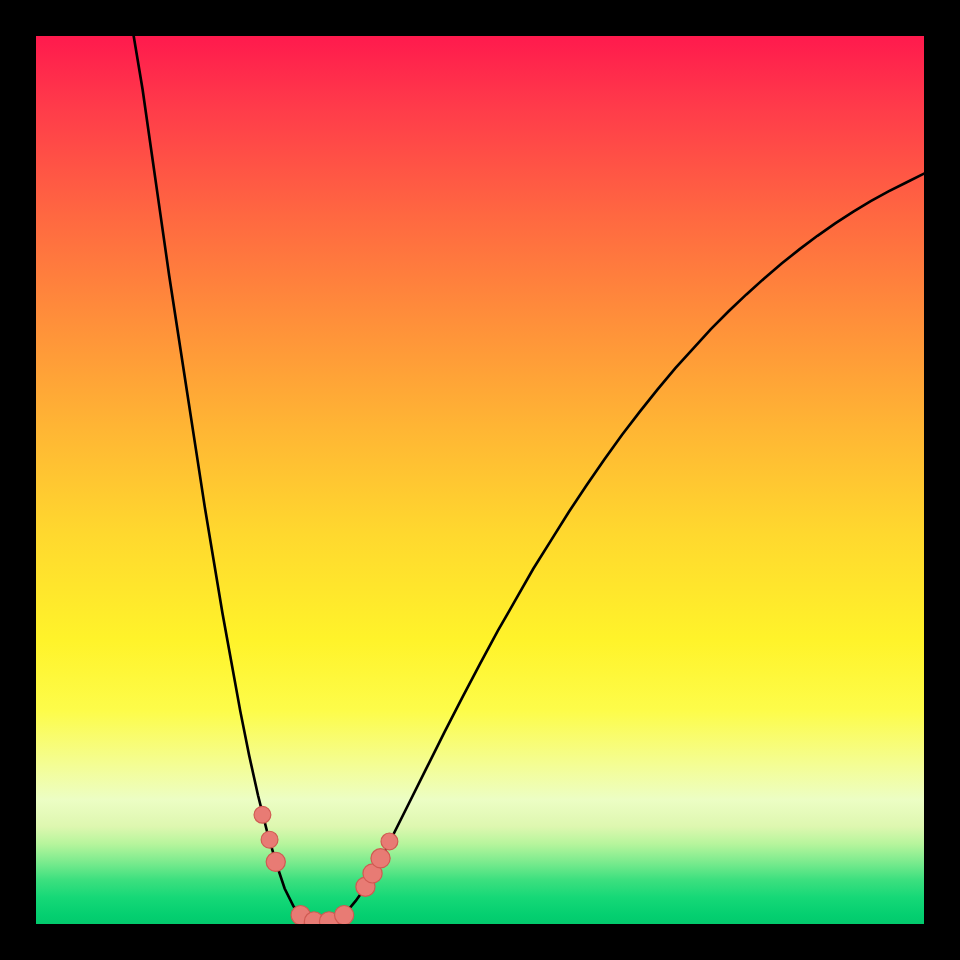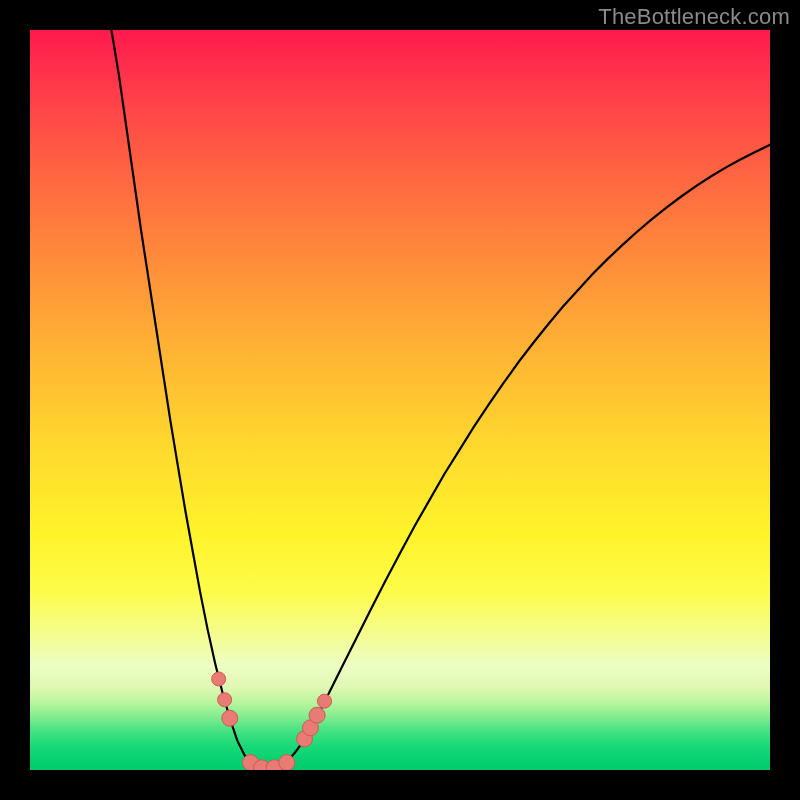--- a/index.html
+++ b/index.html
@@ -63,21 +63,20 @@
     top: 0;
     width: 100%;
     height: 100%;
     pointer-events: none;
   }
 </style>
 </head>
 <body>
 
 <div class="frame">
-  <div class="watermark">TheBottleneck.com</div>
 
   <div class="plot">
     <svg class="curve" viewBox="0 0 740 740" preserveAspectRatio="none">
       <path id="curve-path" fill="none" stroke-width="2.2" stroke-linecap="round" d="M81.40 0.00 L88.80 44.40 L96.20 96.20 L103.60 148.00 L111.00 199.80 L118.40 247.90 L125.80 296.00 L133.20 344.10 L140.60 392.20 L148.00 436.60 L155.40 481.00 L162.80 521.70 L170.20 562.40 L177.60 599.40 L185.00 632.70 L192.40 662.30 L199.80 688.20 L207.20 710.40 L214.60 725.20 L222.00 734.82 L229.40 738.52 L236.80 739.26 L244.20 738.52 L251.60 735.56 L259.00 729.64 L266.40 720.76 L273.80 710.40 L281.20 697.82 L288.60 683.76 L296.00 668.96 L310.80 639.36 L325.60 609.76 L340.40 580.16 L355.20 551.30 L370.00 523.18 L384.80 495.80 L399.60 469.90 L414.40 444.00 L429.20 420.32 L444.00 396.64 L458.80 374.44 L473.60 352.98 L488.40 332.26 L503.20 313.02 L518.00 294.52 L532.80 276.76 L547.60 260.48 L562.40 244.20 L577.20 229.40 L592.00 215.34 L606.80 202.02 L621.60 189.44 L636.40 177.60 L651.20 166.50 L666.00 156.14 L680.80 146.52 L695.60 137.64 L710.40 129.50 L725.20 122.10 L740.00 114.70" stroke="#000000"></path>
       <g id="marker-group">
           <circle cx="188.70" cy="648.98" r="7" fill="#e87b74" stroke="#d05a52" stroke-width="1"></circle>
           <circle cx="194.62" cy="669.70" r="7" fill="#e87b74" stroke="#d05a52" stroke-width="1"></circle>
           <circle cx="199.80" cy="688.20" r="8" fill="#e87b74" stroke="#d05a52" stroke-width="1"></circle>
           <circle cx="220.52" cy="732.60" r="8" fill="#e87b74" stroke="#d05a52" stroke-width="1"></circle>
           <circle cx="231.62" cy="737.78" r="8" fill="#e87b74" stroke="#d05a52" stroke-width="1"></circle>

